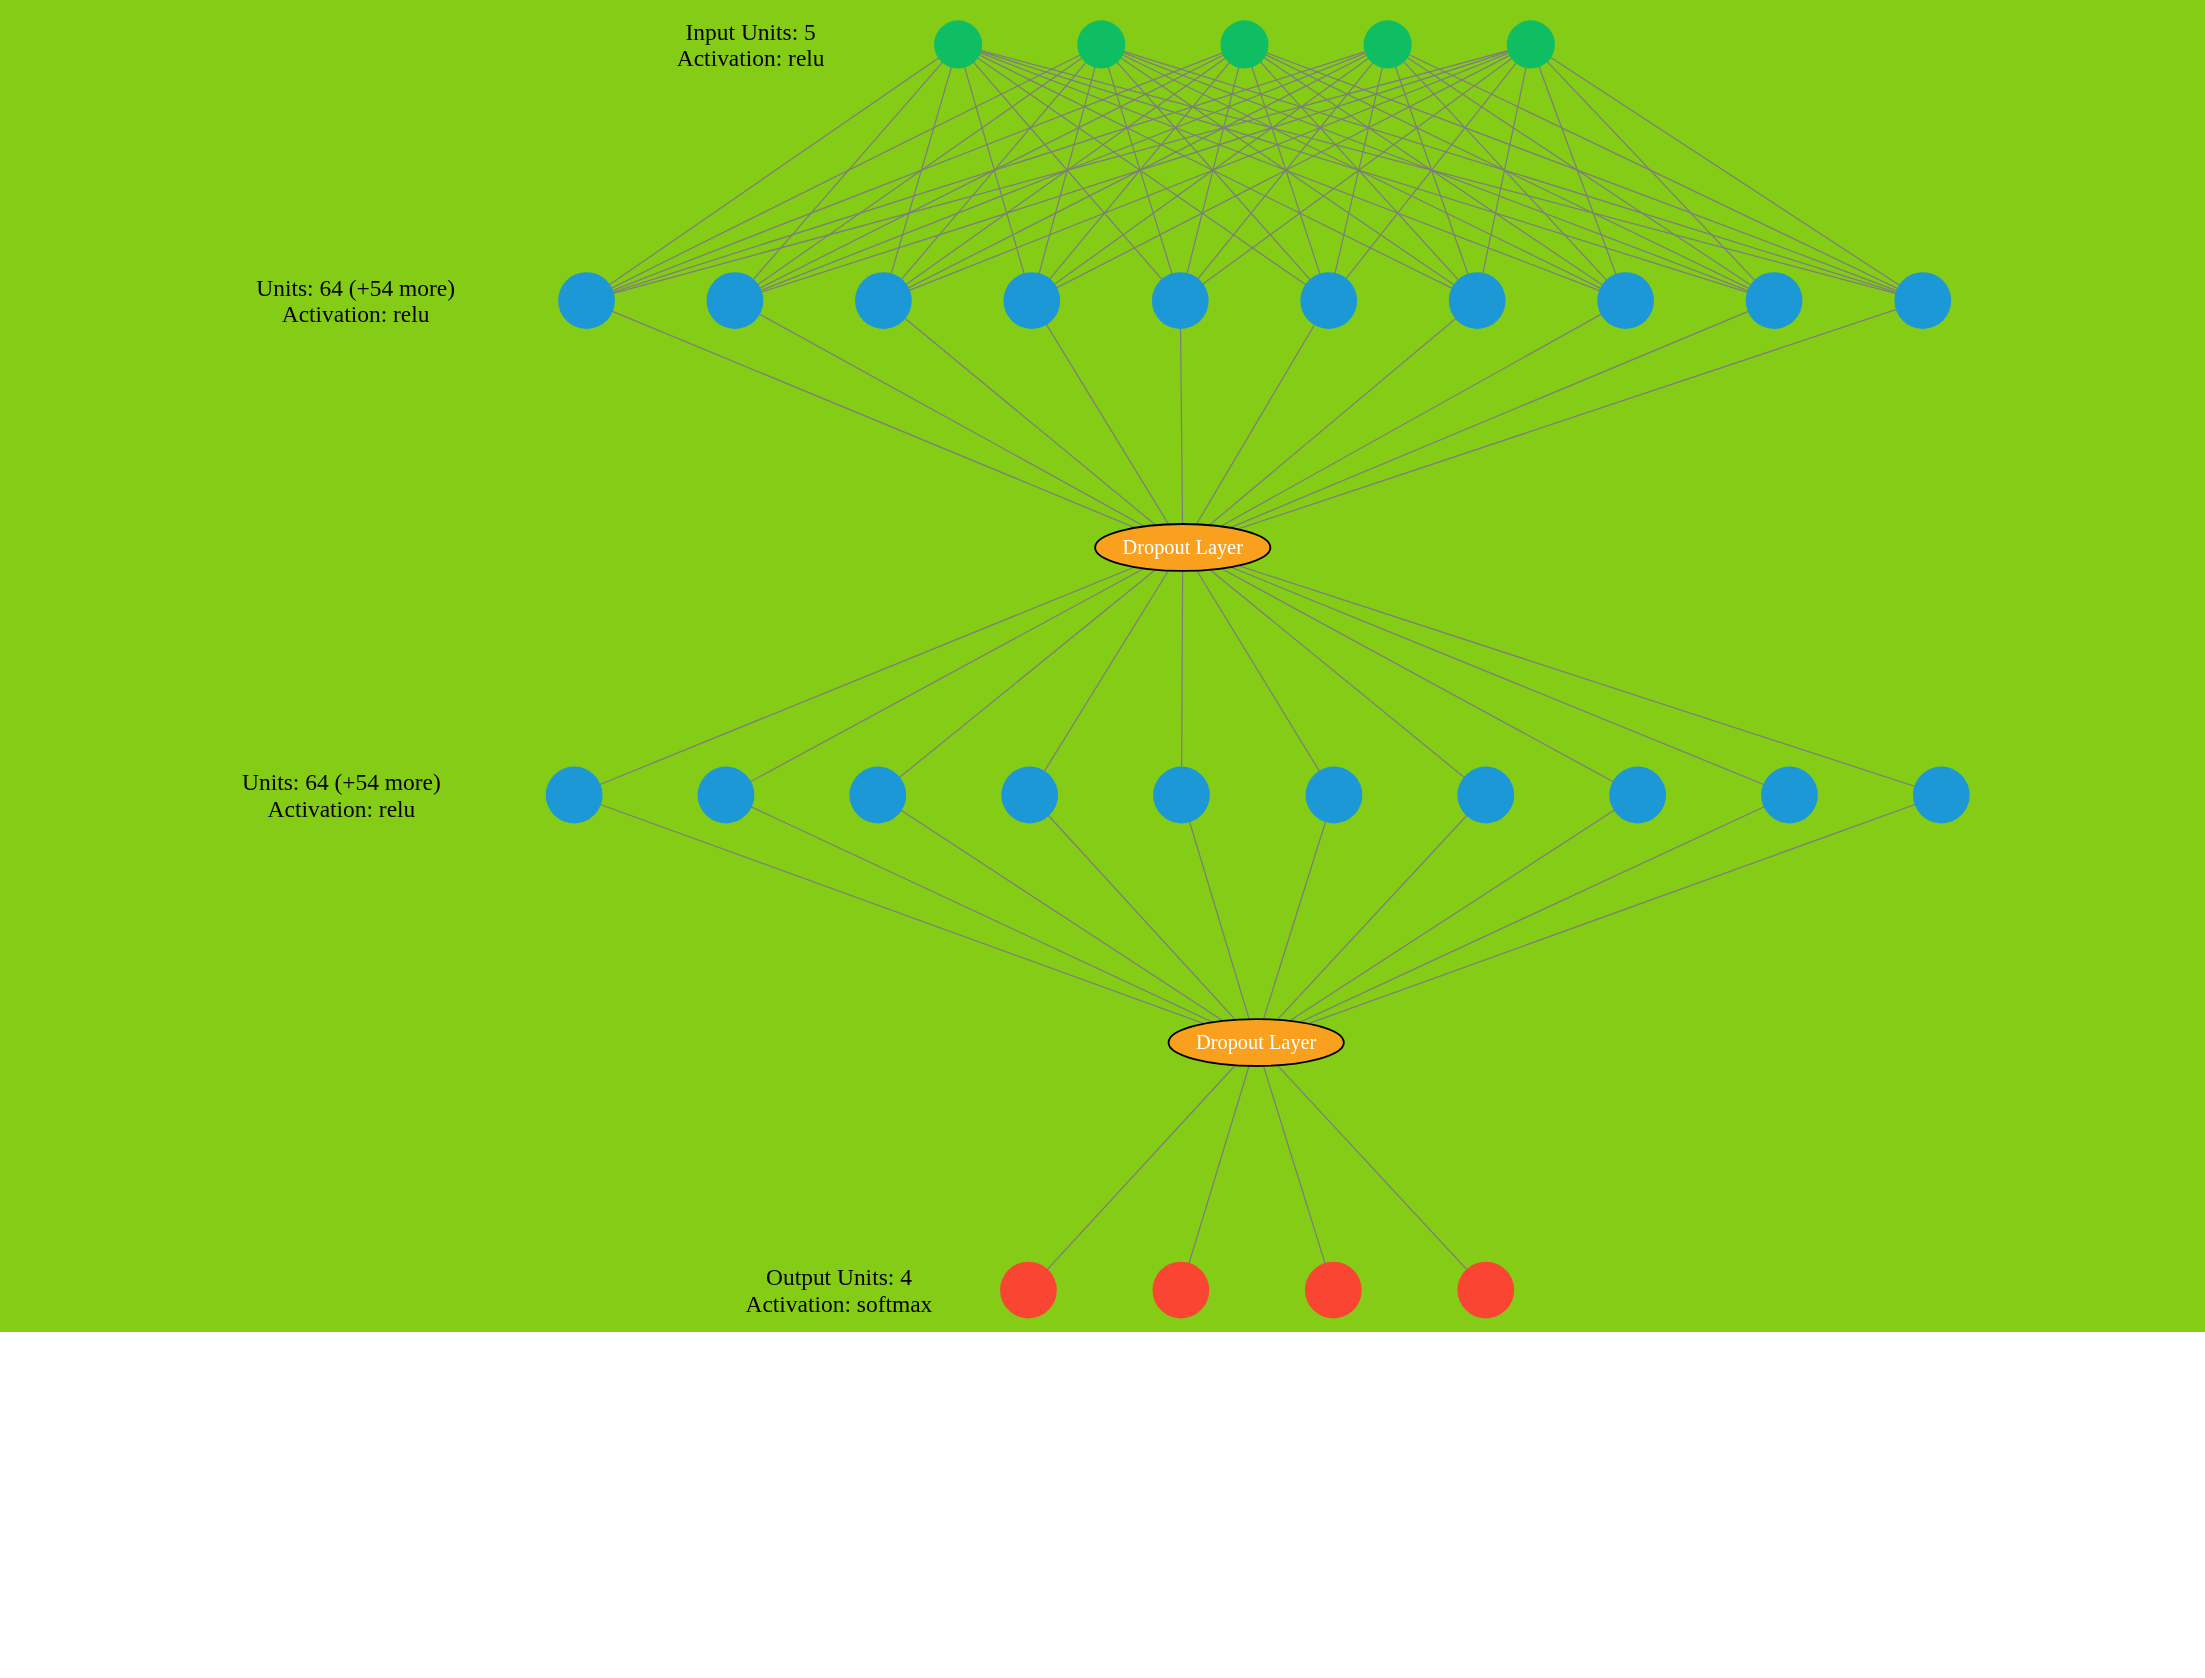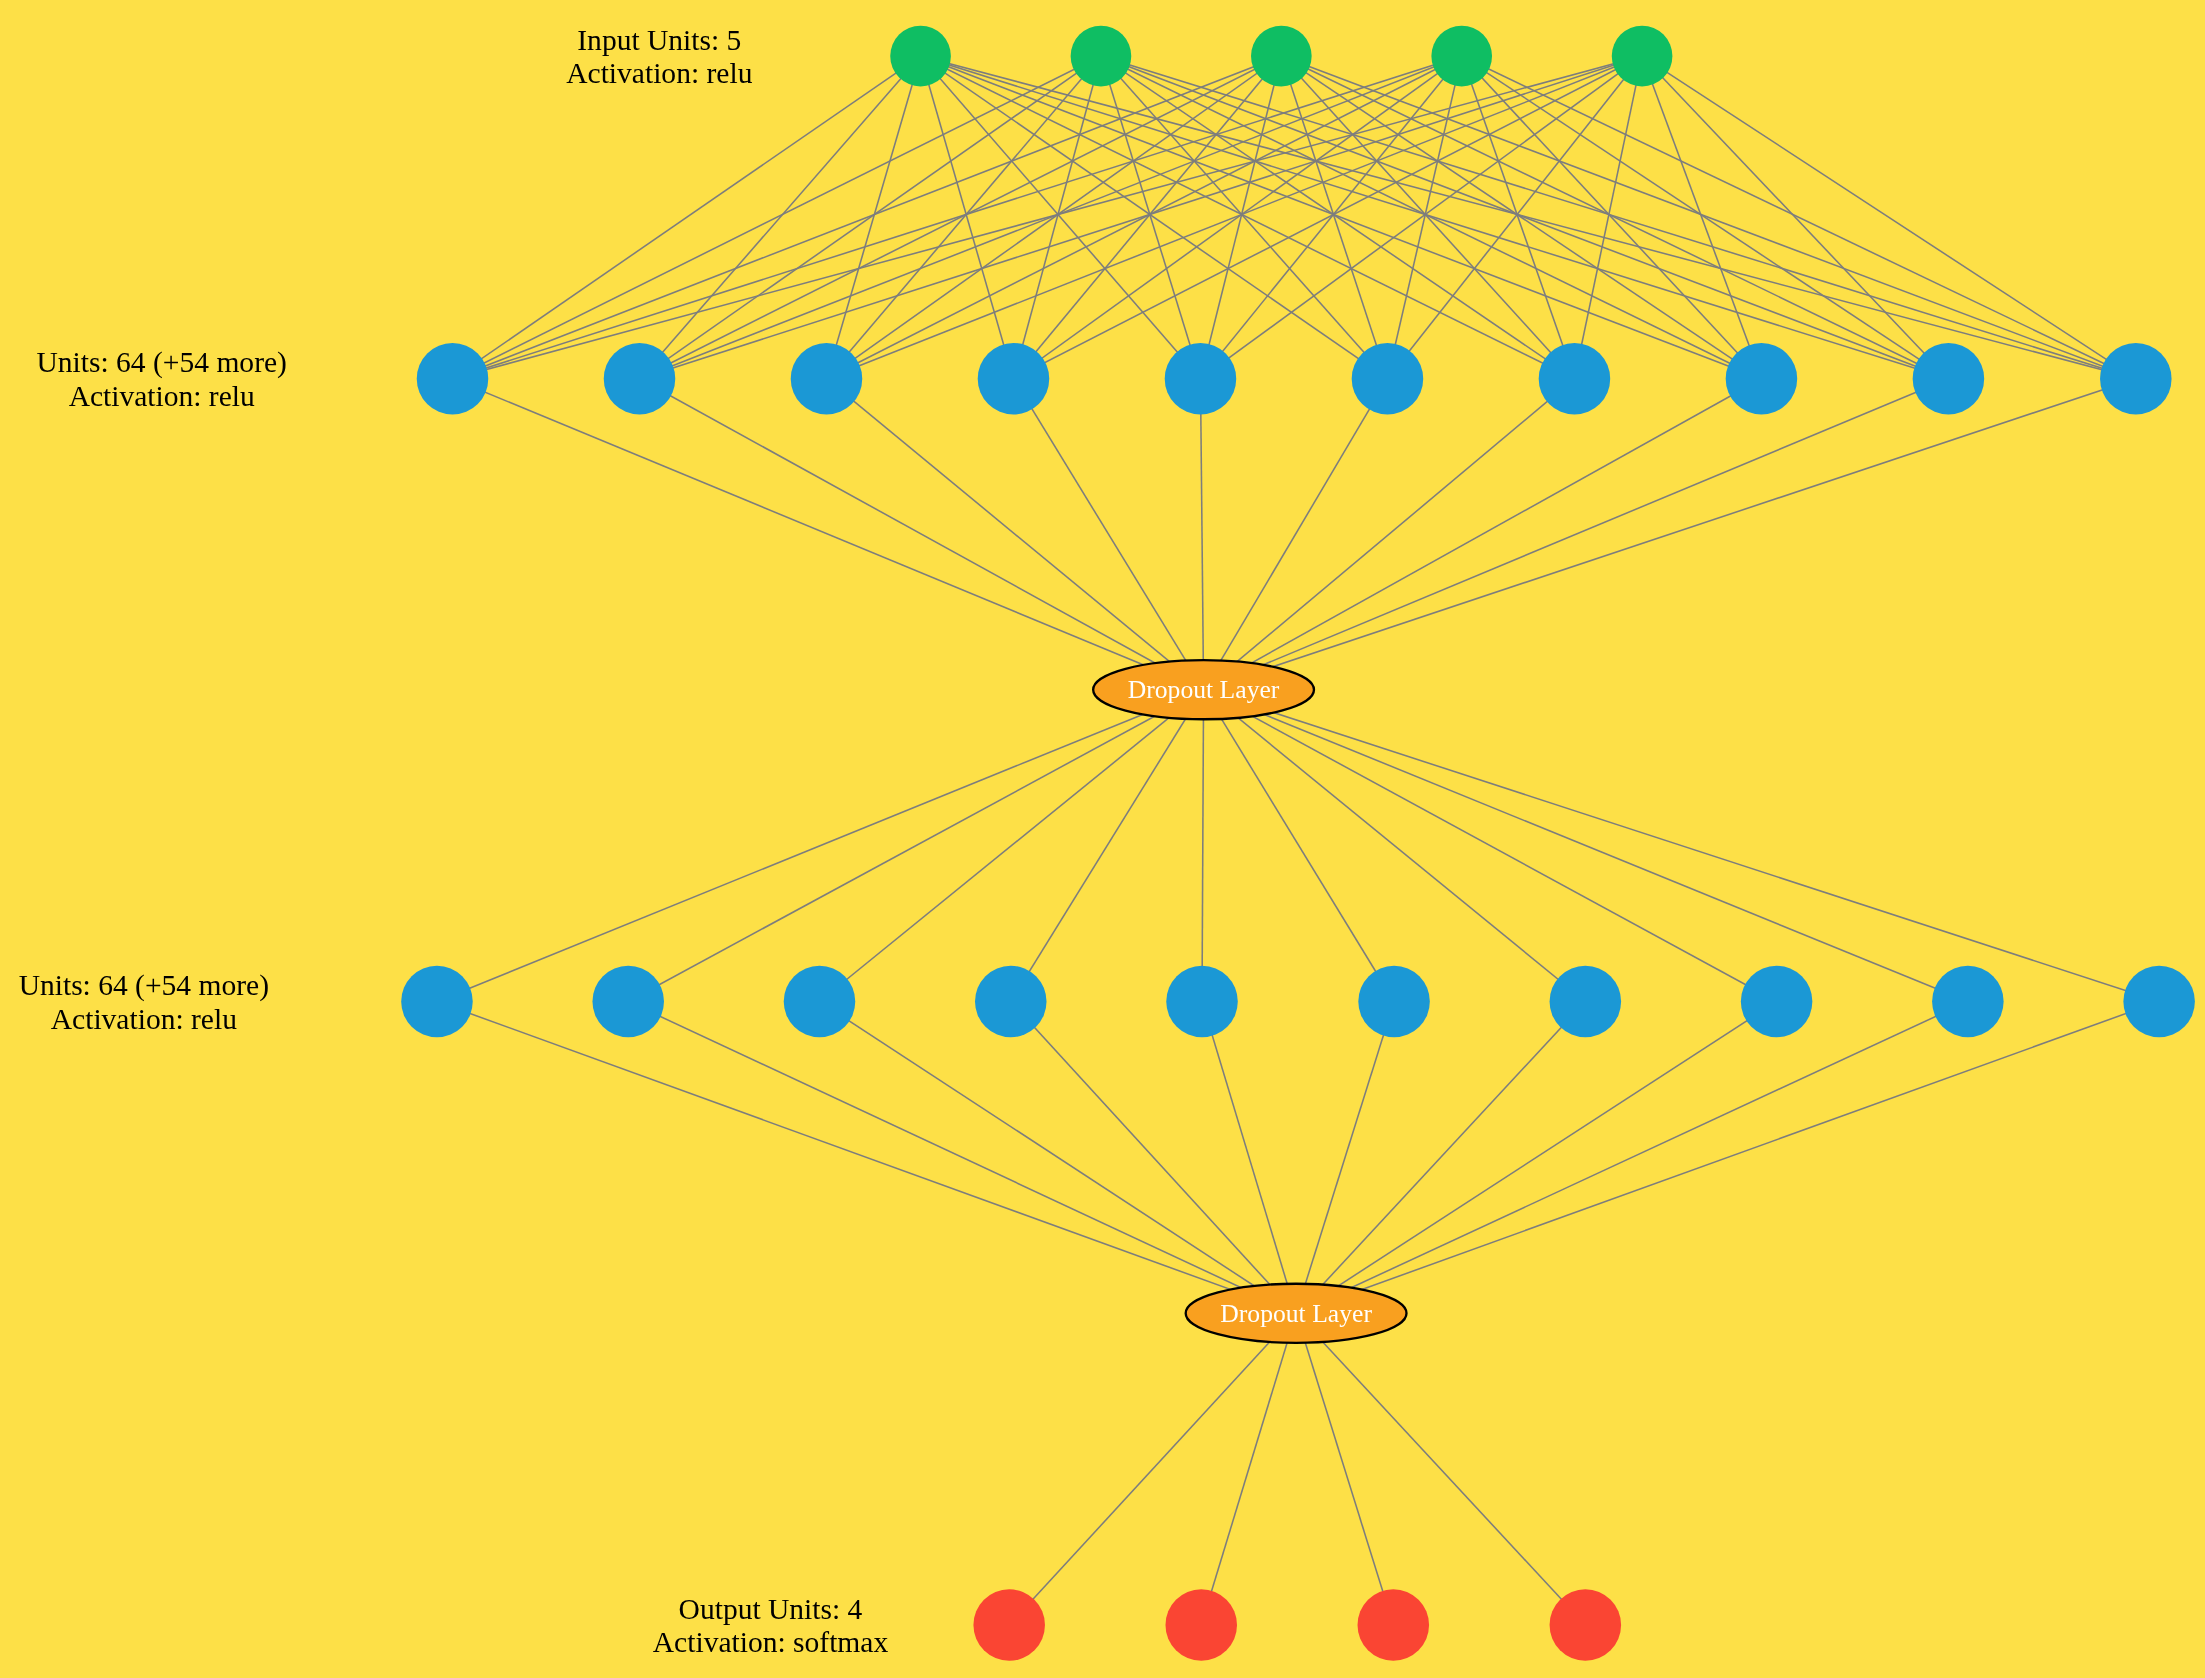--- a/index.html
+++ b/index.html
@@ -3,22 +3,22 @@
 <meta charset="utf-8">
 <style>
   html, body {
     margin: 0;
     padding: 0;
     background: #ffffff;
   }
   .stage {
     position: relative;
     width: 2205px;
-    height: 1678px;
-    background: #fde047;
+    height: 1332px;
+    background: #84cc16;
     overflow: hidden;
     font-family: "Liberation Serif", "DejaVu Serif", serif;
   }
   .stage svg {
     display: block;
     width: 100%;
     height: 100%;
   }
   svg text {
     font-family: "Liberation Serif", "DejaVu Serif", serif;

